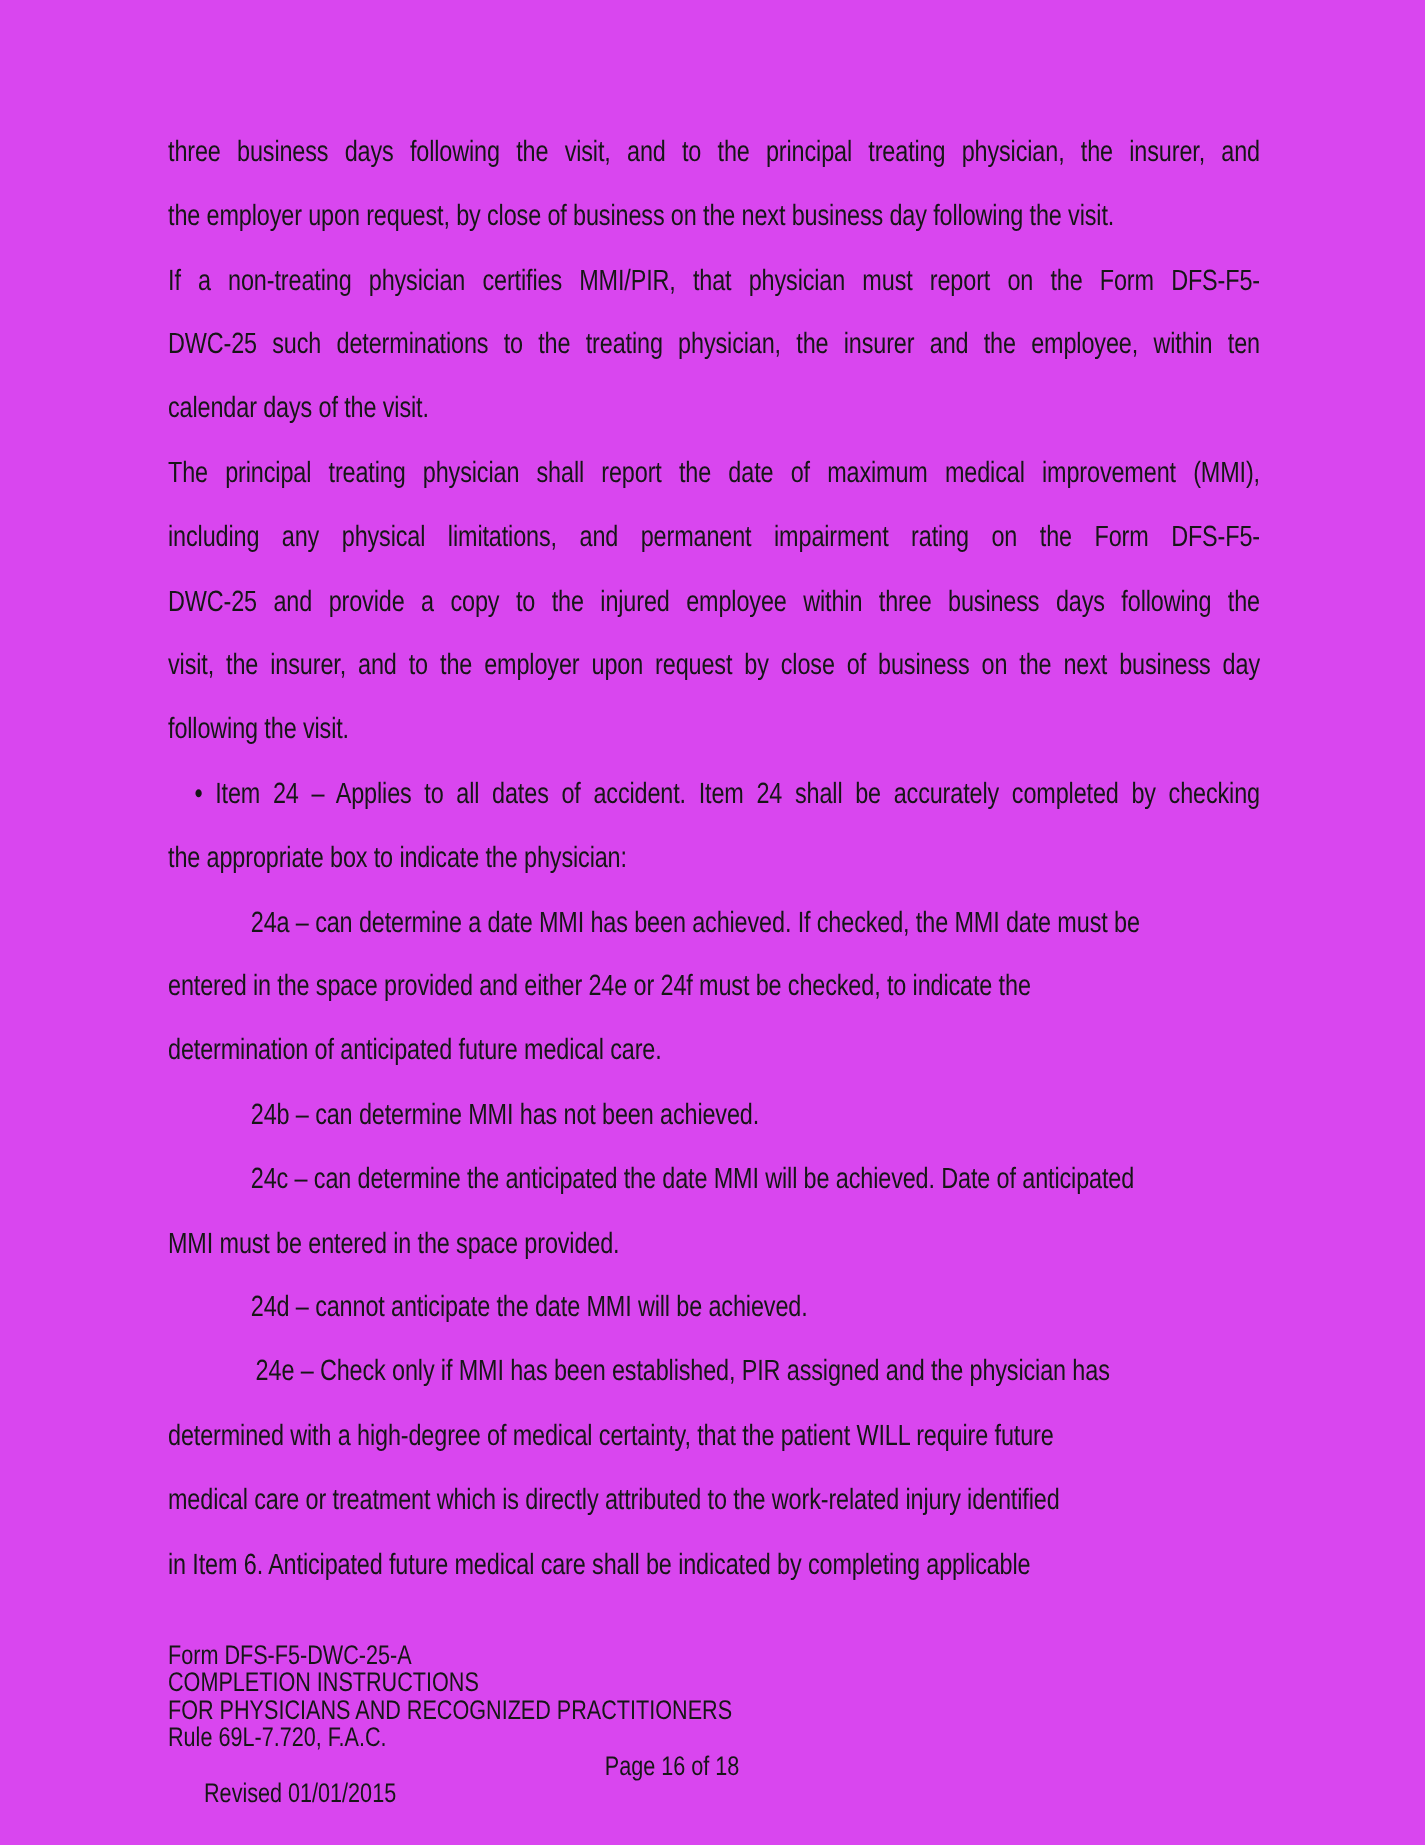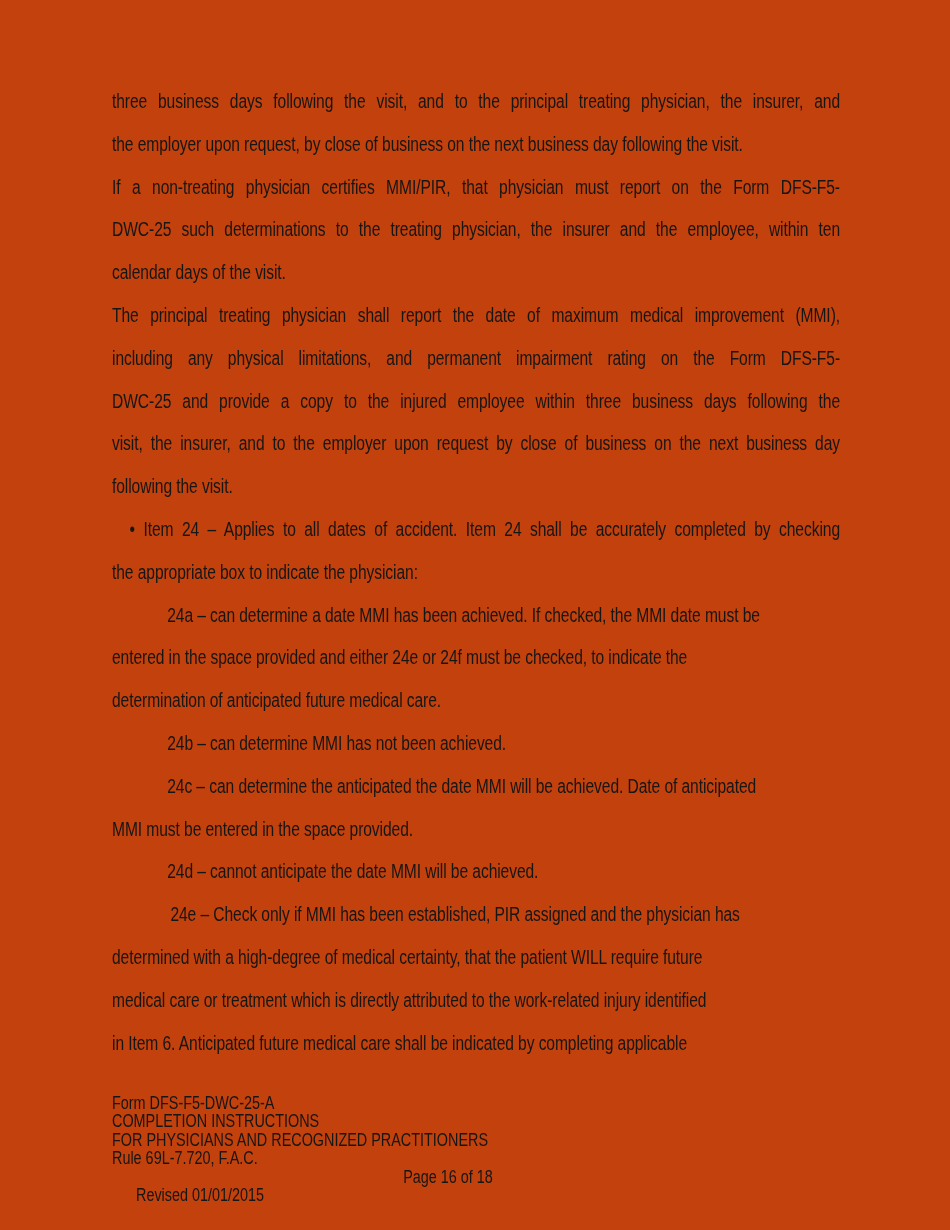--- a/index.html
+++ b/index.html
@@ -4,21 +4,21 @@
 <style>
   html, body {
     margin: 0;
     padding: 0;
     background: #ffffff;
   }
   .page {
     position: relative;
     width: 950px;
     height: 1230px;
-    background: #c2410c;
+    background: #d946ef;
     font-family: "Liberation Sans", sans-serif;
     color: #161616;
     overflow: hidden;
   }
   
   .doc-body {
     position: absolute;
     left: 112px;
     top: 80px;
     width: 910px;

